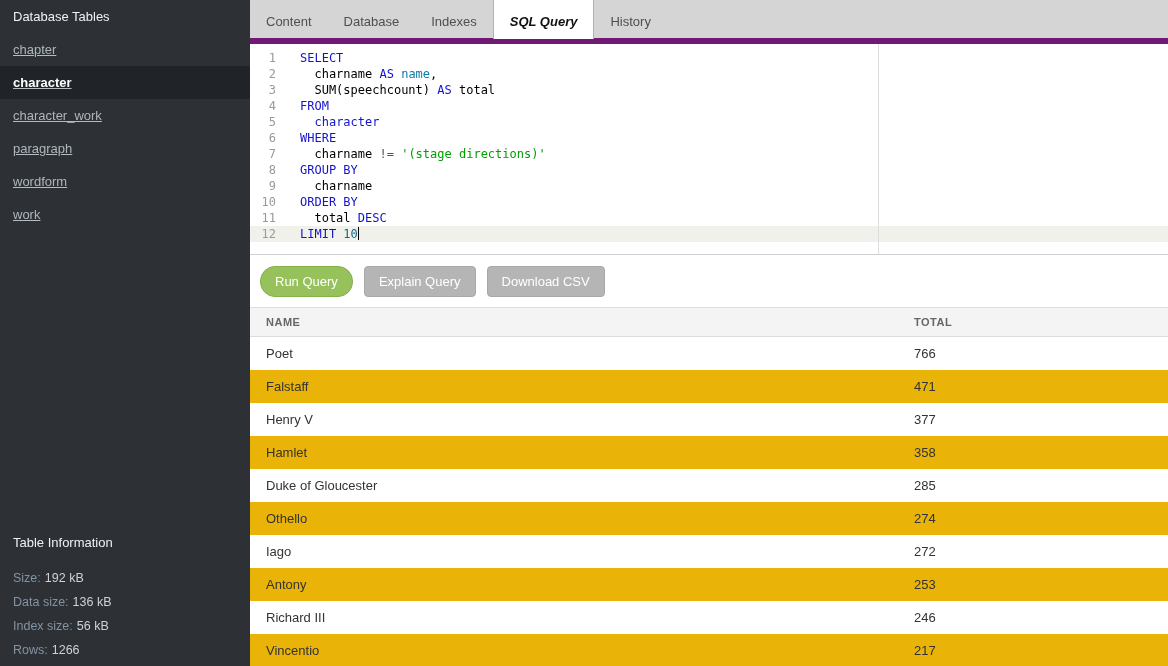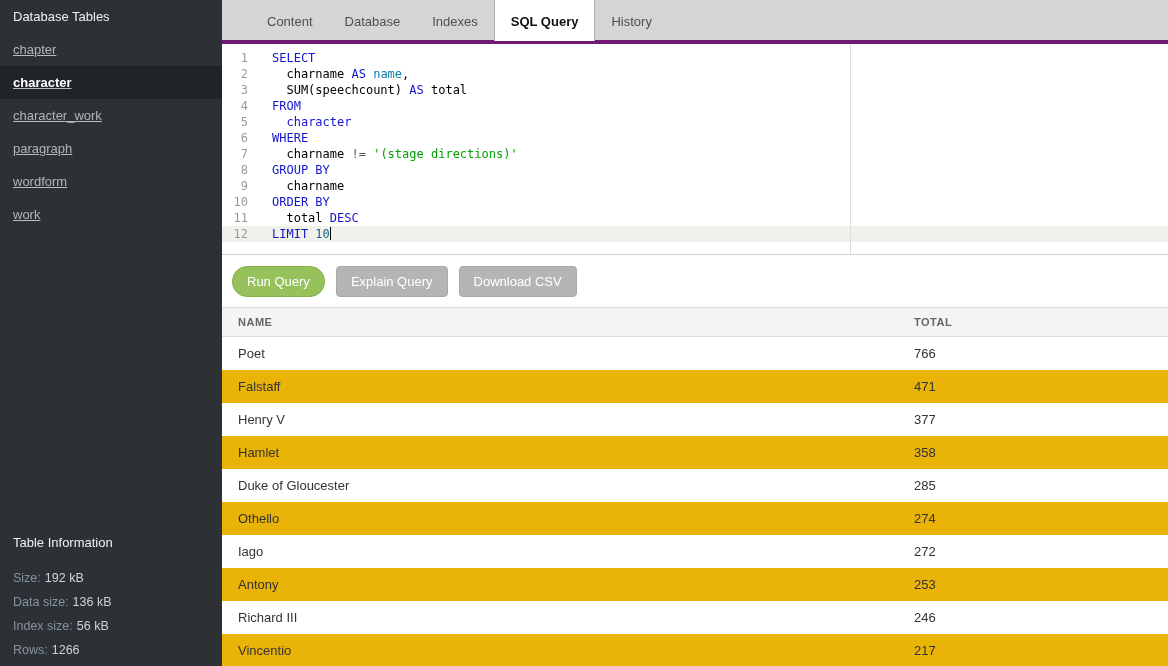--- a/index.html
+++ b/index.html
@@ -6,21 +6,21 @@
   html, body { margin: 0; padding: 0; }
   body {
     width: 1168px; height: 666px; overflow: hidden;
     font-family: "Liberation Sans", sans-serif;
     background: #fff;
   }
   .app { display: flex; width: 1168px; height: 666px; }
 
   
   .sidebar {
-    width: 222px; flex-shrink: 0;
+    width: 250px; flex-shrink: 0;
     background: #2d3135; color: #b4bcc2;
     display: flex; flex-direction: column;
   }
   .sidebar-header {
     height: 33px; line-height: 33px; padding: 0 13px;
     color: #eef1f3; font-size: 13px;
   }
   #table-list { list-style: none; margin: 0; padding: 0; text-decoration: underline; }
   .table-item {
     height: 33px; line-height: 33px; padding: 0 13px;
@@ -34,27 +34,27 @@
   }
   .info-row { padding: 0 13px; height: 24px; line-height: 24px; font-size: 12.5px; }
   .info-label { color: #8493a2; }
   .info-value { color: #ccd2d7; margin-left: 4px; }
 
   
   .main { flex: 1; min-width: 0; display: flex; flex-direction: column; background: #fff; overflow: hidden; }
 
   .tabbar {
     height: 44px; flex-shrink: 0;
-    background: #d5d5d5; border-bottom: 4px solid #701a75;
-    display: flex; align-items: stretch; padding-left: 29px;
+    background: #d5d5d5; border-bottom: 6px solid #701a75;
+    display: flex; align-items: stretch;
   }
   .tab { padding: 0 16px; line-height: 44px; font-size: 13px; color: #4f4f4f; cursor: pointer; }
   .tab.active {
     background: #fff; border-left: 1px solid #b2b2b2; border-right: 1px solid #b2b2b2;
-    color: #111; font-weight: bold; margin-bottom: -1px;
+    color: #111; font-weight: bold; margin-bottom: -1px; font-style: italic;
   }
 
   
   .editor {
     position: relative; height: 211px; flex-shrink: 0;
     background: #fff; border-bottom: 1px solid #d0d0d0;
     font-family: "DejaVu Sans Mono", monospace; font-size: 12px;
     padding-top: 6px; cursor: text;
   }
   .code-line { display: flex; height: 16px; line-height: 16px; }

